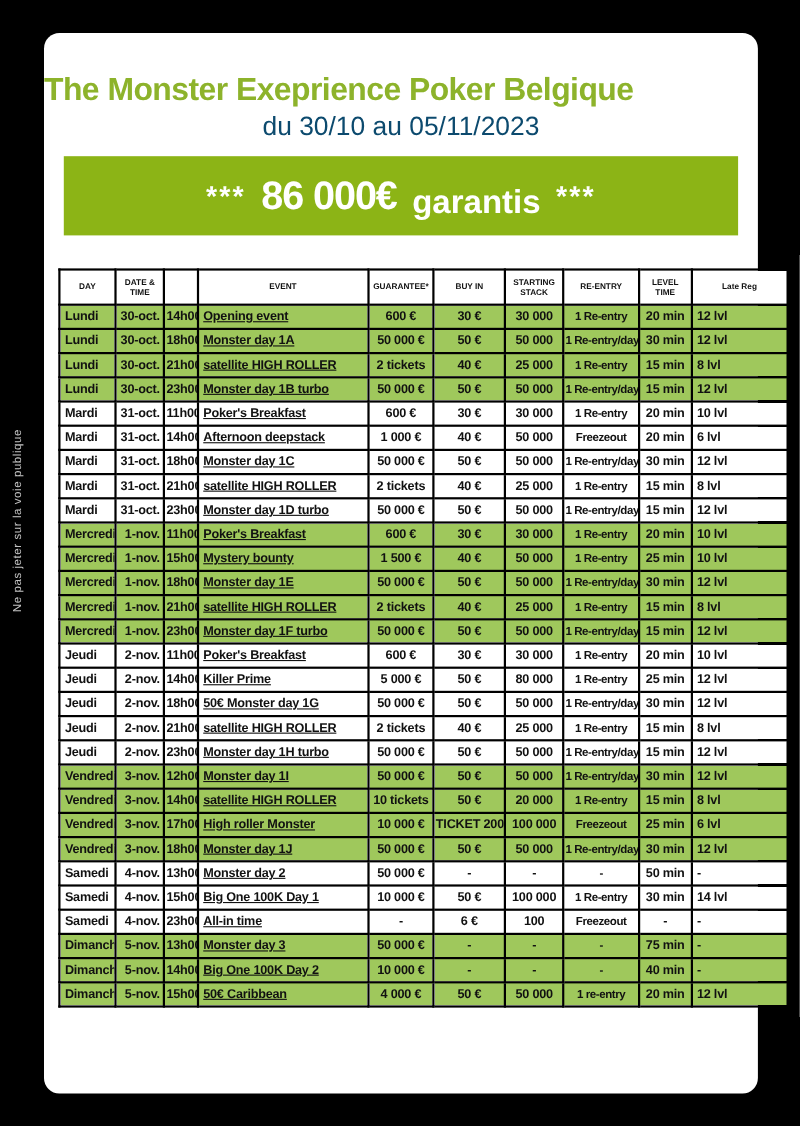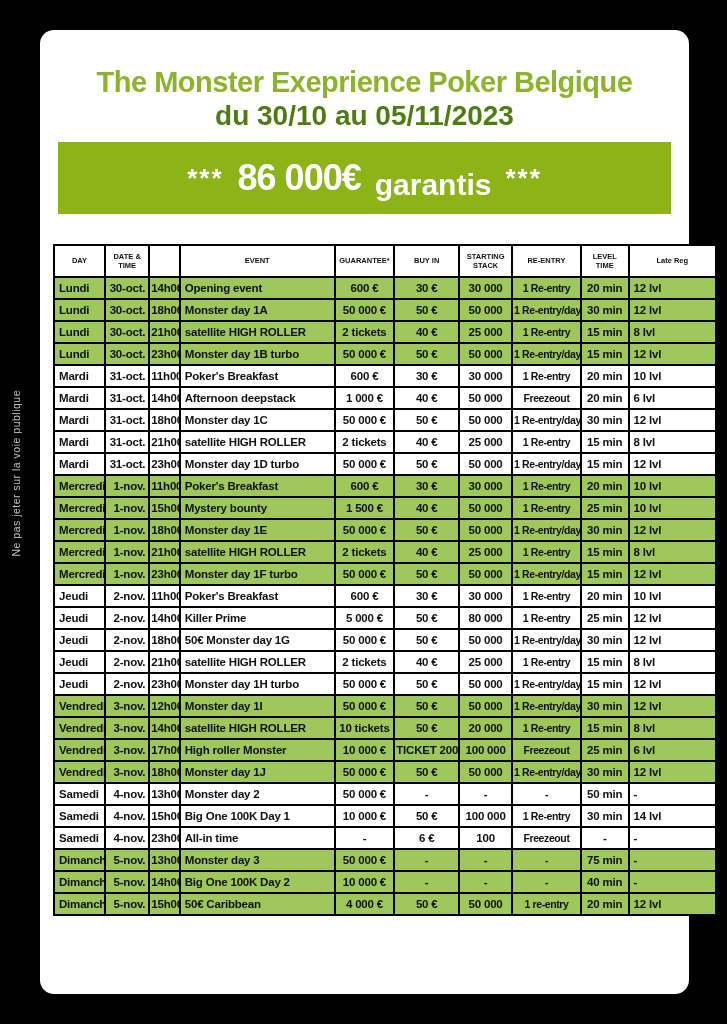--- a/index.html
+++ b/index.html
@@ -23,32 +23,32 @@
   .card{
     position:absolute;
     left:40px;top:30px;
     width:649px;height:964px;
     background:#ffffff;
     border-radius:14px;
     box-sizing:border-box;
     padding-top:34px;
   }
   .title{
-    text-align:center;
+    text-align:left;
     color:#8db32b;
     font-size:29px;
     font-weight:bold;
     line-height:36px;
     letter-spacing:-.5px;
   }
   .subtitle{
     text-align:center;
-    color:#4d7c0f;
-    font-size:28px;
-    font-weight:bold;
+    color:#0c4a6e;
+    font-size:24px;
+    font-weight:normal;
     line-height:32px;
   }
   .banner{
     margin:10px 18px 0 18px;
     height:72px;
     background:#8cb416;
     display:flex;
     align-items:center;
     justify-content:center;
     gap:14px;
@@ -86,21 +86,21 @@
     height:22px;
     font-size:11.5px;
     font-weight:bold;
     letter-spacing:-.2px;
   }
   tr.green td{background:#9fc85c;}
   tr.white td{background:#ffffff;}
   td.c0{text-align:left;padding-left:4px;}
   td.c1{text-align:right;padding-right:3px;}
   td.c2{text-align:left;padding-left:1px;}
-  td.c3{text-align:left;padding-left:4px;}
+  td.c3{text-align:left;padding-left:4px;text-decoration:underline;}
   td.c4,td.c5,td.c6,td.c8{text-align:center;}
   td.c7{text-align:center;font-size:10.5px;letter-spacing:-.4px;}
   td.c9{text-align:left;padding-left:4px;}
 </style>
 </head>
 <body>
 
 <div class="side-note">Ne pas jeter sur la voie publique</div>
 
 <div class="card">

